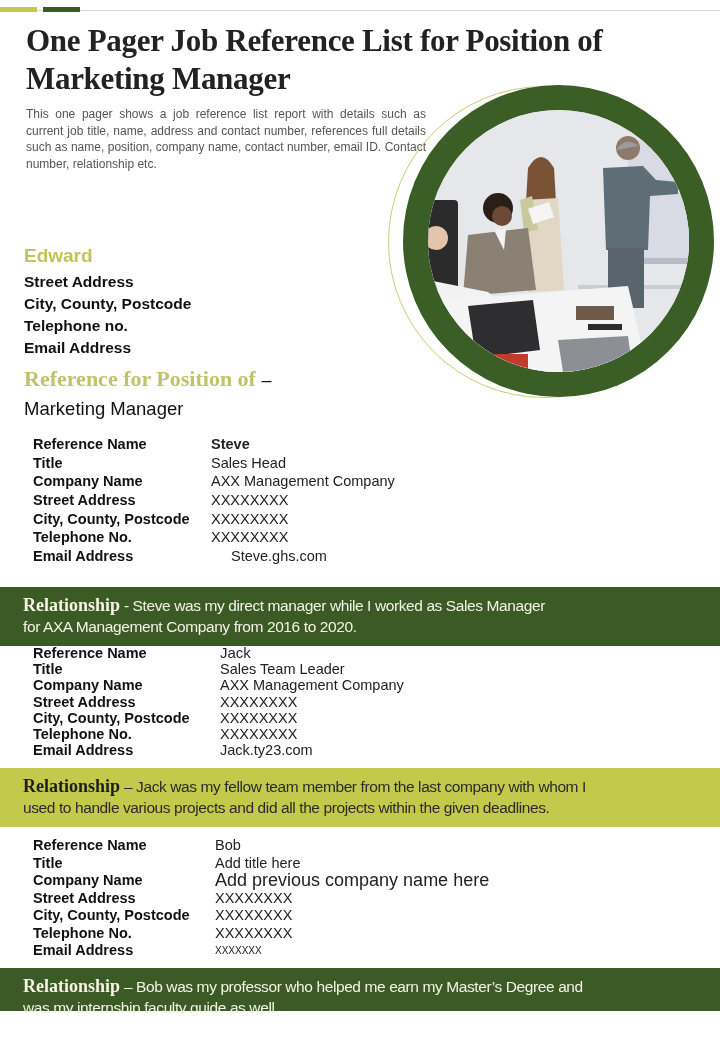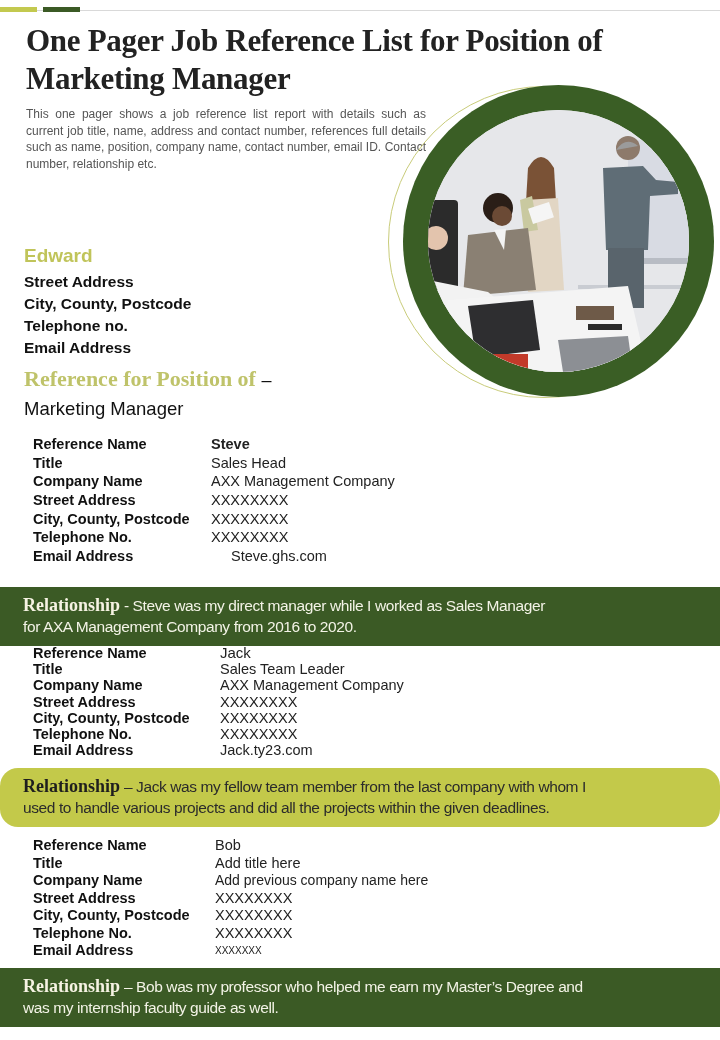--- a/index.html
+++ b/index.html
@@ -33,21 +33,21 @@
   .ref-heading .dash { font-family: "Liberation Sans", sans-serif; font-weight: normal; color: #111; font-size: 18px; }
   .ref-position { position: absolute; left: 24px; top: 398px; font-size: 18.5px; color: #111; }
 
   .ref-table { position: absolute; left: 33px; }
   .ref-row { display: flex; }
   .ref-label { font-weight: bold; color: #111; }
   .ref-value { color: #222; }
 
   .band { position: absolute; left: 0; width: 720px; padding-left: 23px; padding-top: 8px; }
   .band-dark { background: #3b5a25; color: #f3f3e6; }
-  .band-olive { background: #c3c94a; color: #2b2b2b; border-radius: 18px; }
+  .band-olive { background: #c3c94a; color: #2b2b2b; }
   .band .line { font-size: 15.5px; line-height: 21px; letter-spacing: -0.4px; white-space: nowrap; }
   .band .rel-label { font-family: "Liberation Serif", serif; font-weight: bold; font-size: 18px; letter-spacing: 0; }
   .band-dark .rel-label { color: #f6f3e3; }
   .band-olive .rel-label { color: #1e1e1e; }
 </style>
 </head>
 <body>
 
 <div class="topline"></div>
 <div class="topbar-olive"></div>
@@ -192,36 +192,36 @@
   <div class="ref-row" style="height:17.5px;">
     <span class="ref-label" style="width:182px;font-size:14.5px;line-height:17px;">Reference Name</span>
     <span class="ref-value" style="font-size:14.5px;line-height:17px;">Bob</span>
   </div>
   <div class="ref-row" style="height:17.5px;">
     <span class="ref-label" style="width:182px;font-size:14.5px;line-height:17px;">Title</span>
     <span class="ref-value" style="font-size:14.5px;line-height:17px;">Add title here</span>
   </div>
   <div class="ref-row" style="height:17.5px;">
     <span class="ref-label" style="width:182px;font-size:14.5px;line-height:17px;">Company Name</span>
-    <span class="ref-value" style="font-size:14px;line-height:17px;">Add previous company name here</span>
+    <span class="ref-value" style="font-size:18px;line-height:17px;">Add previous company name here</span>
   </div>
   <div class="ref-row" style="height:17.5px;">
     <span class="ref-label" style="width:182px;font-size:14.5px;line-height:17px;">Street Address</span>
     <span class="ref-value" style="font-size:14.5px;line-height:17px;">XXXXXXXX</span>
   </div>
   <div class="ref-row" style="height:17.5px;">
     <span class="ref-label" style="width:182px;font-size:14.5px;line-height:17px;">City, County, Postcode</span>
     <span class="ref-value" style="font-size:14.5px;line-height:17px;">XXXXXXXX</span>
   </div>
   <div class="ref-row" style="height:17.5px;">
     <span class="ref-label" style="width:182px;font-size:14.5px;line-height:17px;">Telephone No.</span>
     <span class="ref-value" style="font-size:14.5px;line-height:17px;">XXXXXXXX</span>
   </div>
   <div class="ref-row" style="height:17.5px;">
     <span class="ref-label" style="width:182px;font-size:14.5px;line-height:17px;">Email Address</span>
     <span class="ref-value" style="font-size:10px;line-height:17px;">XXXXXXX</span>
   </div>
 </div>
 
-<div class="band band-dark" style="top:968px;height:59px;">
+<div class="band band-dark" style="top:968px;height:43px;">
   <div class="line"><span class="rel-label">Relationship</span><span> – Bob was my professor who helped me earn my Master’s Degree and</span></div>
   <div class="line">was my internship faculty guide as well.</div>
 </div>
 
 </body></html>

